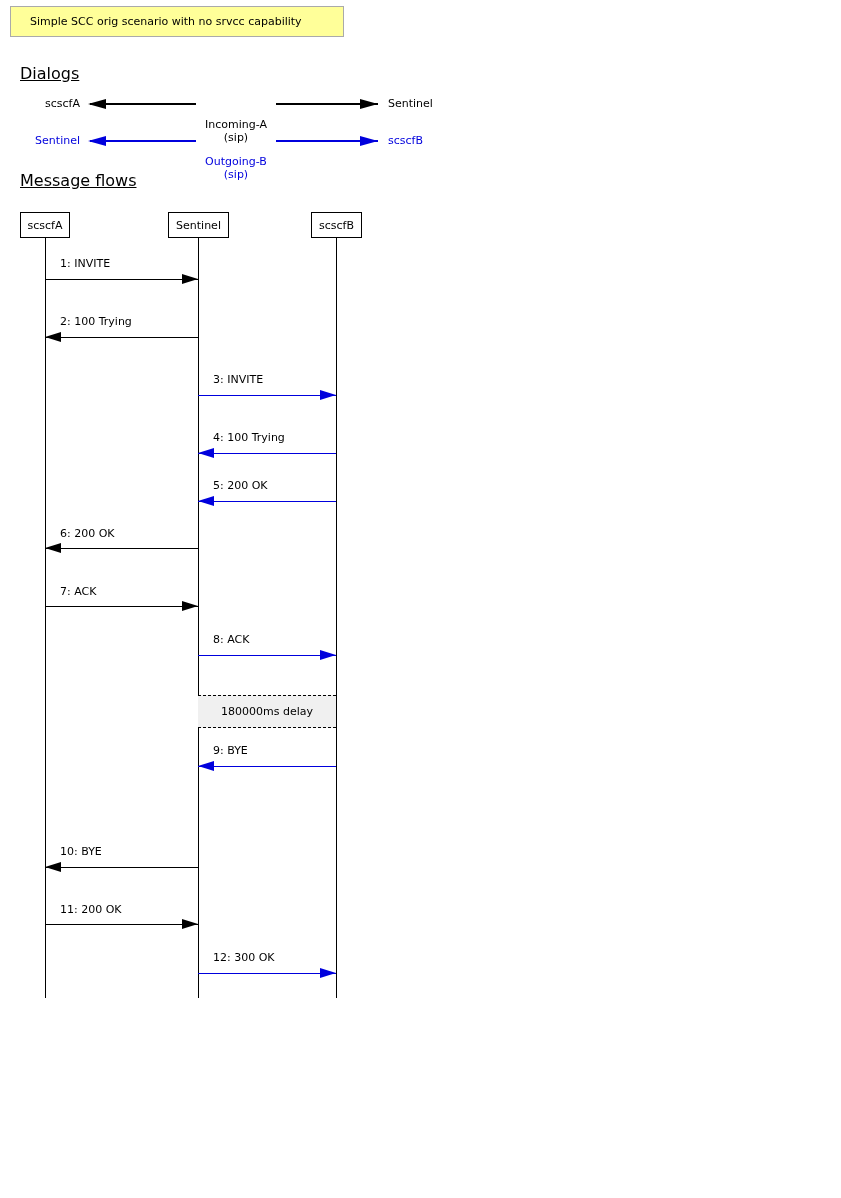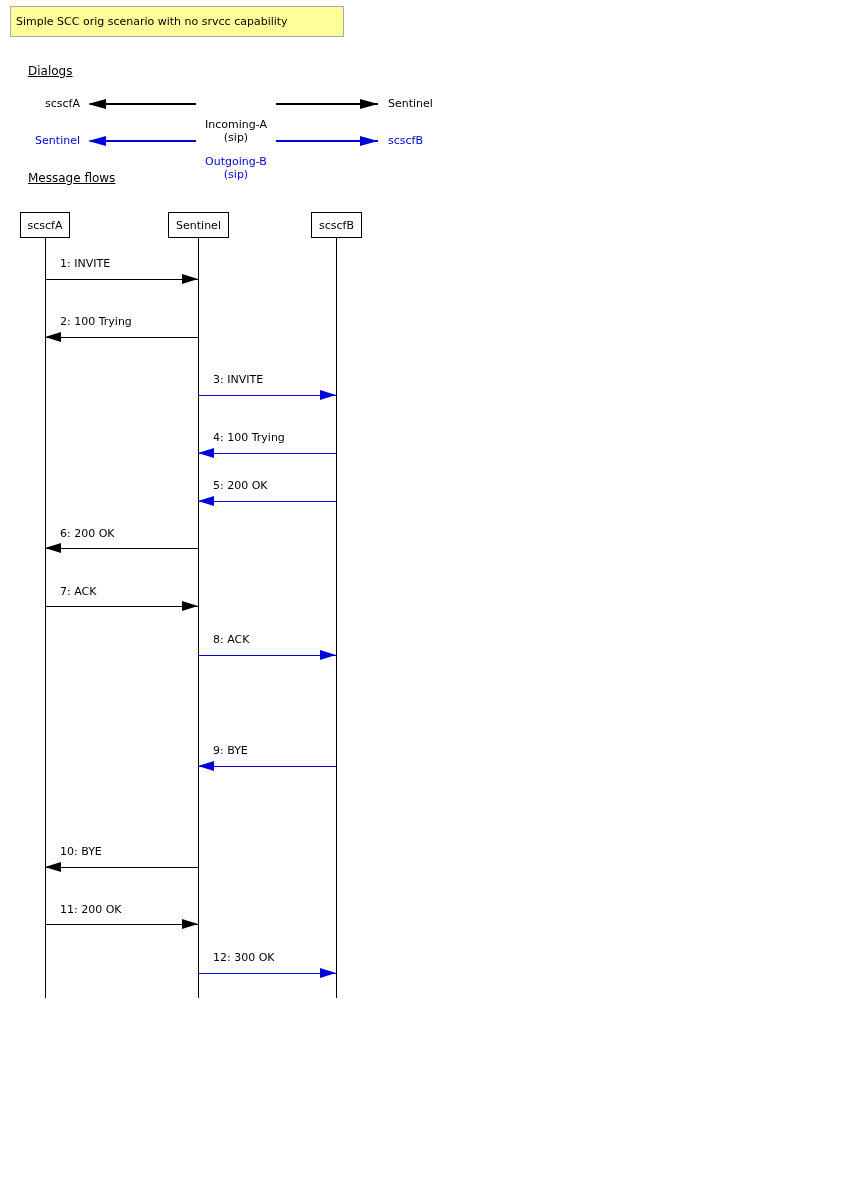--- a/index.html
+++ b/index.html
@@ -12,24 +12,24 @@
   html,body{margin:0;padding:0;background:#ffffff;}
   #canvas{
     position:relative;width:841px;height:1198px;background:#ffffff;
     font-family:"DejaVu Sans","Liberation Sans",sans-serif;
     font-size:11px;color:#000;overflow:hidden;
   }
   
   .title-box{
     position:absolute;left:10px;top:6px;width:334px;height:31px;
     background:var(--c-title-bg);border:1px solid var(--c-title-border);
-    box-sizing:border-box;display:flex;align-items:center;padding-left:5px;
+    box-sizing:border-box;display:flex;align-items:center;padding-left:19px;
   }
   
-  .heading{position:absolute;left:28px;text-decoration:underline;font-size:12px;color:#000;}
+  .heading{position:absolute;left:20px;text-decoration:underline;font-size:16px;color:#000;}
   
   .dlg{color:var(--c-black);}
   .dlg.c-blue{color:var(--c-blue);}
   .dlg .dl{position:absolute;left:20px;width:60px;text-align:right;top:calc(var(--cy) - 7px);line-height:13px;}
   .dlg .dr{position:absolute;left:388px;top:calc(var(--cy) - 7px);line-height:13px;}
   .dlg .center{position:absolute;left:186px;width:100px;top:calc(var(--cy) - 13px);text-align:center;line-height:13px;margin-top:27px;}
   .dlg .seg{position:absolute;height:2px;background:currentColor;top:calc(var(--cy) - 1px);}
   .dlg .seg.s1{left:90px;width:106px;}
   .dlg .seg.s2{left:276px;width:102px;}
   .dlg .ah{top:calc(var(--cy) - 5px);}
@@ -154,20 +154,23 @@
     <div class="line"></div>
     <div class="ah r"></div>
   </div>
 
   <div class="msg c-blue" style="--x:198px;--w:138px;--ly:633px;--ay:655px">
     <div class="lbl">8: ACK</div>
     <div class="line"></div>
     <div class="ah r"></div>
   </div>
 
+  <div class="note" style="left:198px;top:695px;width:138px;">
+    <span>180000ms delay</span>
+  </div>
 
   <div class="msg c-blue" style="--x:198px;--w:138px;--ly:744px;--ay:766px">
     <div class="lbl">9: BYE</div>
     <div class="line"></div>
     <div class="ah l"></div>
   </div>
 
 
   <div class="msg c-black" style="--x:45px;--w:153px;--ly:845px;--ay:867px">
     <div class="lbl">10: BYE</div>

